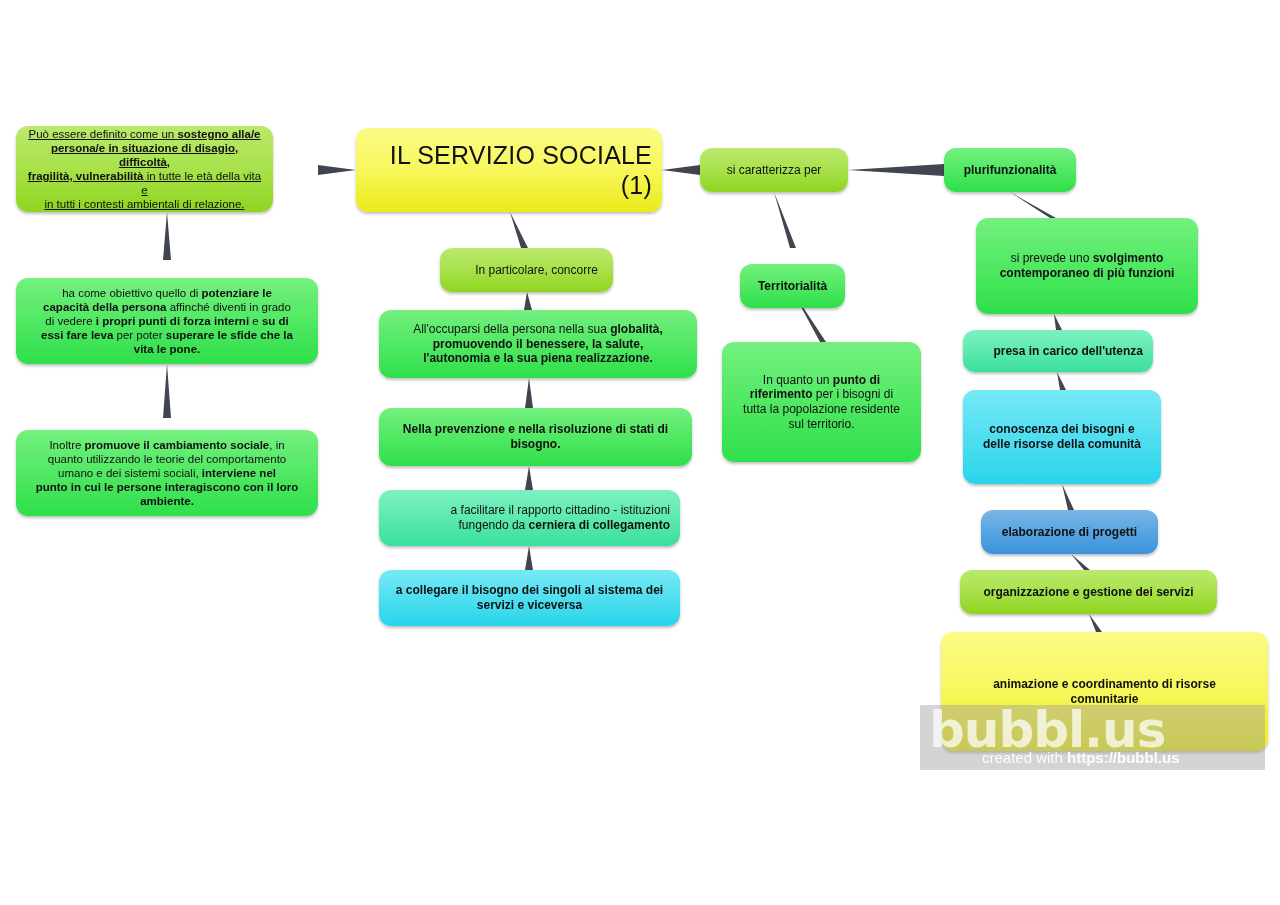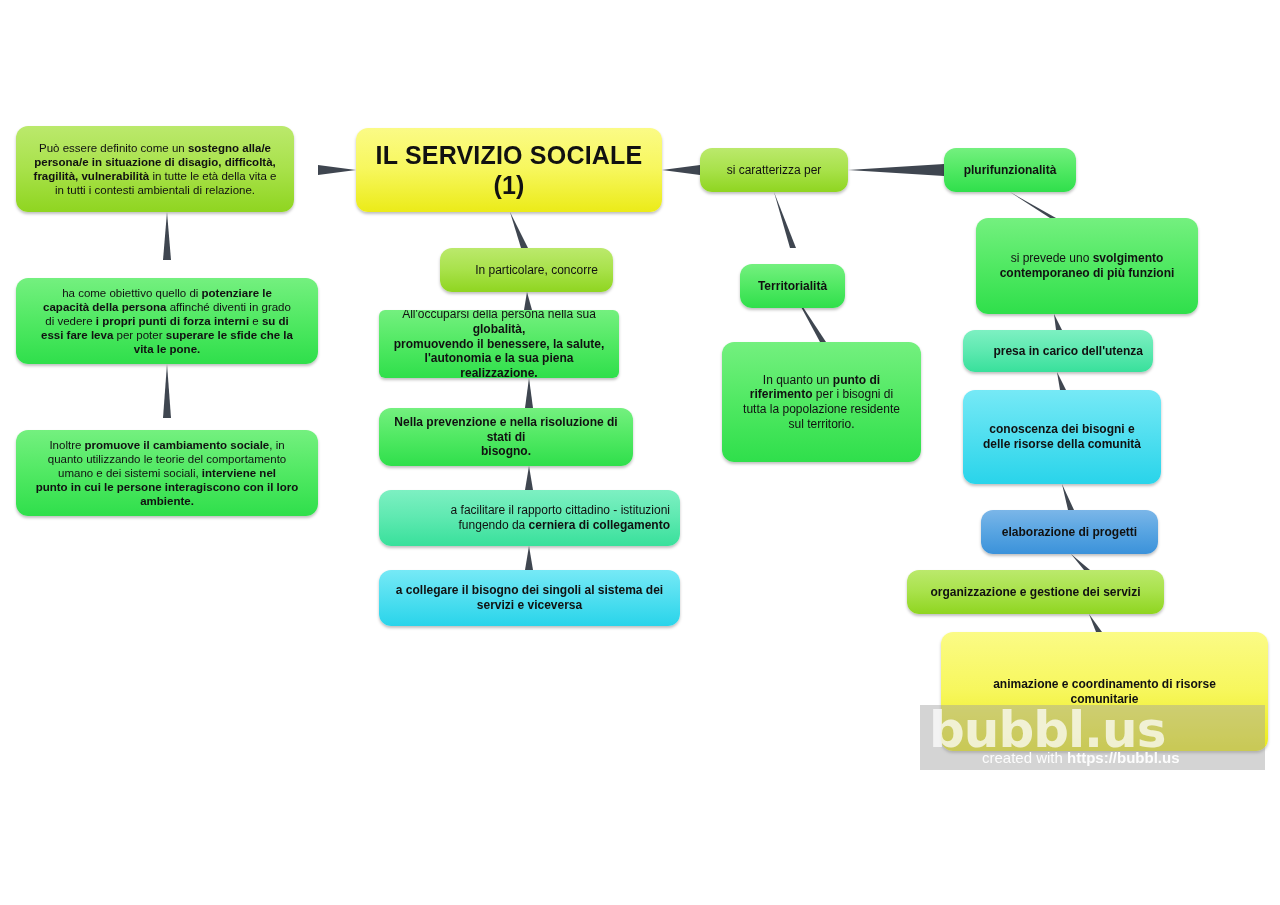--- a/index.html
+++ b/index.html
@@ -46,21 +46,21 @@
   .node b { font-weight: bold; }
 
   
   .c-yellow   { background: linear-gradient(180deg, #fbfb86 0%, #f7f75e 48%, #ebeb18 100%); }
   .c-ltgreen  { background: linear-gradient(180deg, #bbe96c 0%, #a9e24c 48%, #8fd520 100%); }
   .c-green    { background: linear-gradient(180deg, #74f07f 0%, #52e964 48%, #2fdf4b 100%); }
   .c-mint     { background: linear-gradient(180deg, #7df0c2 0%, #5fe9b1 48%, #38e09b 100%); text-align: right; }
   .c-cyan     { background: linear-gradient(180deg, #76e9f6 0%, #51dff0 48%, #29d4ea 100%); }
   .c-blue     { background: linear-gradient(180deg, #7bb6e8 0%, #59a5e2 48%, #3b92da 100%); align-items: center; }
 
-  .fs-title { font-size: 25px; font-weight: bold; letter-spacing: 0.2px; }
+  .fs-title { font-size: 25px; font-weight: normal; letter-spacing: 0.2px; text-align: right; }
   .fs-sm    { font-size: 11.5px; }
   .fs-md    { font-size: 12px; }
 
   
   #watermark {
     position: absolute;
     left: 920px;
     top: 705px;
     width: 345px;
     height: 65px;
@@ -131,21 +131,21 @@
       <polygon points="1089,614 1096,632 1102,632"></polygon>
     </g>
   </svg>
 
   <div class="node c-yellow fs-title" style="left:356px; top:128px; width:306px; height:84px;">
     <span class="txt">
       <span>IL SERVIZIO SOCIALE</span><br><span>(1)</span>
     </span>
   </div>
 
-  <div class="node c-ltgreen fs-sm" style="left:16px; top:126px; width:278px; height:86px;">
+  <div class="node c-ltgreen fs-sm" style="left:16px; top:126px; width:257px; height:86px;text-decoration:underline;">
     <span class="txt">
       Può essere definito come un <b>sostegno alla/e<br>persona/e in situazione di disagio, difficoltà,<br>fragilità, vulnerabilità</b> in tutte le età della vita e<br>in tutti i contesti ambientali di relazione.
     </span>
   </div>
 
   <div class="node c-green fs-sm" style="left:16px; top:278px; width:302px; height:86px;">
     <span class="txt">
       ha come obiettivo quello di <b>potenziare le<br>capacità della persona</b> affinché diventi in grado<br>di vedere <b>i propri punti di forza interni</b> e <b>su di<br>essi fare leva</b> per poter <b>superare le sfide che la<br>vita le pone.</b>
     </span>
   </div>
@@ -153,27 +153,27 @@
   <div class="node c-green fs-sm" style="left:16px; top:430px; width:302px; height:86px;">
     <span class="txt">
       Inoltre <b>promuove il cambiamento sociale</b>, in<br>quanto utilizzando le teorie del comportamento<br>umano e dei sistemi sociali, <b>interviene nel<br>punto in cui le persone interagiscono con il loro<br>ambiente.</b>
     </span>
   </div>
 
   <div class="node c-ltgreen fs-md" style="left:440px; top:248px; width:173px; height:44px;padding-left:30px;">
     <span class="txt">In particolare, concorre</span>
   </div>
 
-  <div class="node c-green fs-md" style="left:379px; top:310px; width:240px; height:68px;border-radius:6px;">
+  <div class="node c-green fs-md" style="left:379px; top:310px; width:318px; height:68px;">
     <span class="txt">
       All'occuparsi della persona nella sua <b>globalità,<br>promuovendo il benessere, la salute,<br>l'autonomia e la sua piena realizzazione.</b>
     </span>
   </div>
 
-  <div class="node c-green fs-md" style="left:379px; top:408px; width:254px; height:58px;">
+  <div class="node c-green fs-md" style="left:379px; top:408px; width:313px; height:58px;">
     <span class="txt">
       <b>Nella prevenzione e nella risoluzione di stati di<br>bisogno.</b>
     </span>
   </div>
 
   <div class="node c-mint fs-md" style="left:379px; top:490px; width:301px; height:56px;">
     <span class="txt">
       a facilitare il rapporto cittadino - istituzioni<br>fungendo da <b>cerniera di collegamento</b>
     </span>
   </div>
@@ -223,21 +223,21 @@
       <b>conoscenza dei bisogni e<br>delle risorse della comunità</b>
     </span>
   </div>
 
   <div class="node c-blue fs-md" style="left:981px; top:510px; width:177px; height:44px;">
     <span class="txt">
       <b>elaborazione di progetti</b>
     </span>
   </div>
 
-  <div class="node c-ltgreen fs-md" style="left:907px; top:570px; width:257px; height:44px;">
+  <div class="node c-ltgreen fs-md" style="left:960px; top:570px; width:257px; height:44px;">
     <span class="txt">
       <b>organizzazione e gestione dei servizi</b>
     </span>
   </div>
 
   <div class="node c-yellow fs-md" style="left:941px; top:632px; width:327px; height:119px;">
     <span class="txt">
       <b>animazione e coordinamento di risorse<br>comunitarie</b>
     </span>
   </div>

